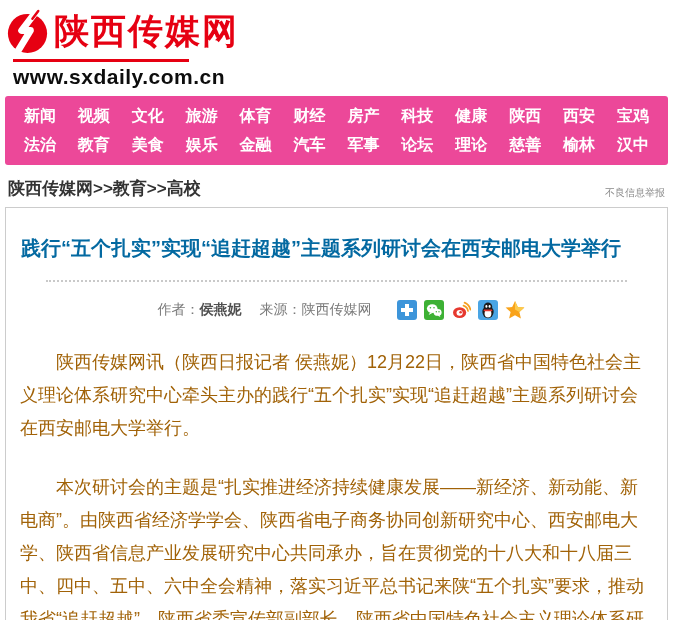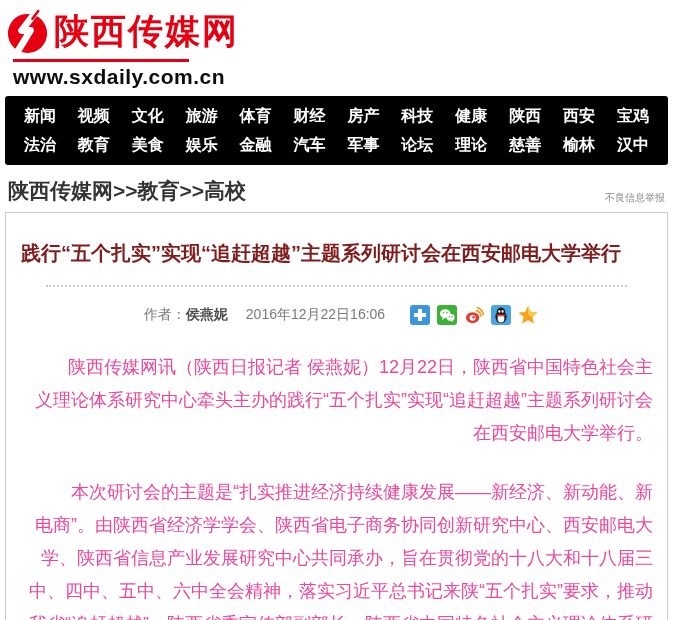--- a/index.html
+++ b/index.html
@@ -10,43 +10,43 @@
   }
   
   .header { padding:7px 0 0 4px; }
   .logo-row { display:flex; align-items:center; height:48px; cursor:pointer; }
   .logo-icon { width:47px; height:47px; display:block; }
   .logo-text { color:#e60012; font-size:35px; font-weight:bold; margin-left:3px; letter-spacing:2px; }
   .red-line { height:3px; background:#e60012; width:176px; margin:4px 0 0 9px; }
   .site-url { font-size:21px; font-weight:bold; color:#0d0d0d; margin:3px 13px 0 9px; letter-spacing:.5px; }
   
   .nav {
-    margin:7px 5px 0; background:#000000; border-radius:3px;
+    margin:7px 5px 0; background:#ec4899; border-radius:3px;
     display:grid; grid-template-columns:repeat(12,1fr);
     padding:10px 8px; row-gap:9px;
   }
   .nav-item {
     color:#fff; text-align:center; font-size:16px; font-weight:bold;
     text-decoration:none; cursor:pointer; line-height:20px;
   }
   
   .crumb-row { display:flex; justify-content:space-between; align-items:flex-end; margin:12px 5px 7px; padding:0 3px; }
-  .crumb { font-size:21px; font-weight:bold; color:#333; }
+  .crumb { font-size:17px; font-weight:bold; color:#333; }
   .crumb a { color:#333; text-decoration:none; cursor:pointer; }
   .report { font-size:10px; color:#8a8a8a; text-decoration:none; cursor:pointer; }
   
   .article-box { margin:0 5px; border:1px solid #ccc; padding:27px 12px 20px; min-height:560px; }
-  .title { font-size:20px; font-weight:bold; color:#7f1d1d; margin:0 0 0 3px; white-space:nowrap; letter-spacing:0; }
+  .title { font-size:20px; font-weight:bold; color:#0369a1; margin:0 0 0 3px; white-space:nowrap; letter-spacing:0; }
   .dotted { border:0; border-top:2px dotted #c9c9c9; margin:18px 28px 0; }
   .byline { display:flex; align-items:center; justify-content:center; margin-top:18px; color:#7a7a7a; font-size:14px; }
   .byline .seg { margin:0 9px; }
   .byline b { color:#4f4f4f; }
   .share { display:flex; gap:7px; margin-left:16px; }
   .share .ic { width:20px; height:20px; display:block; cursor:pointer; }
-  .content p { font-size:18px; line-height:33px; color:#ec4899; text-indent:2em; margin:26px 2px 0;text-align:right; }
+  .content p { font-size:18px; line-height:33px; color:#a16207; text-indent:2em; margin:26px 2px 0; }
 </style>
 </head>
 <body>
 
 <div class="header">
   <div class="logo-row">
     <svg class="logo-icon" viewBox="0 0 48 48">
       <circle cx="24" cy="26" r="20" fill="#e60012"></circle>
       <path d="M34 2 L18 23 L27 23 L13 46" stroke="#ffffff" stroke-width="7" fill="none" stroke-linecap="round" stroke-linejoin="round"></path>
       <path d="M35 3 L29 11" stroke="#e60012" stroke-width="2.5" fill="none" stroke-linecap="round"></path>
@@ -90,21 +90,21 @@
   </div>
   <a class="report">不良信息举报</a>
 </div>
 
 <div class="article-box">
   <h1 class="title">践行“五个扎实”实现“追赶超越”主题系列研讨会在西安邮电大学举行</h1>
   <hr class="dotted">
 
   <div class="byline">
     <span class="seg"><span>作者：</span><b>侯燕妮</b></span>
-    <span class="seg">2016年12月22日16:06</span>
+    <span class="seg"><span>来源：</span><span>陕西传媒网</span></span>
 
     <span class="share">
 
       <svg class="ic" viewBox="0 0 20 20">
         <rect x="0" y="0" width="20" height="20" rx="3" fill="#3d95da"></rect>
         <path d="M10 4 V16 M4 10 H16" stroke="#fff" stroke-width="4"></path>
       </svg>
 
       <svg class="ic" viewBox="0 0 20 20">
         <rect x="0" y="0" width="20" height="20" rx="3" fill="#3db134"></rect>

